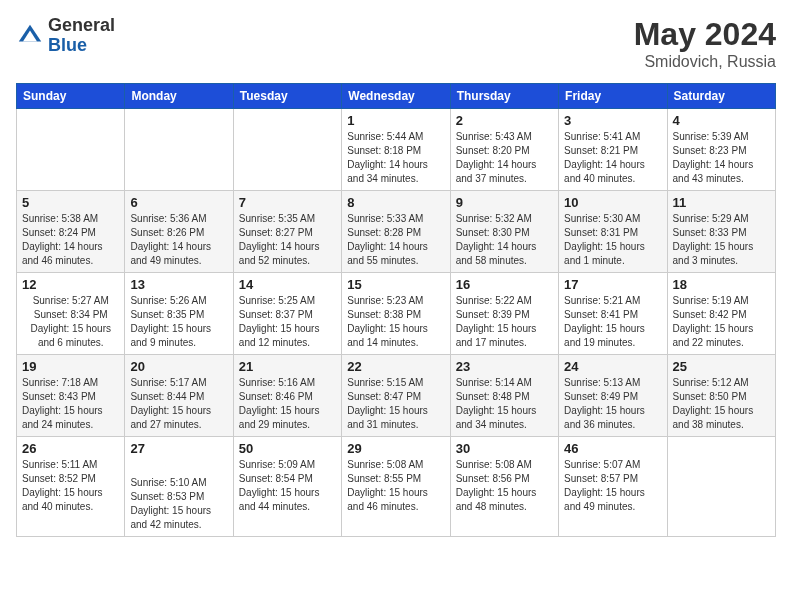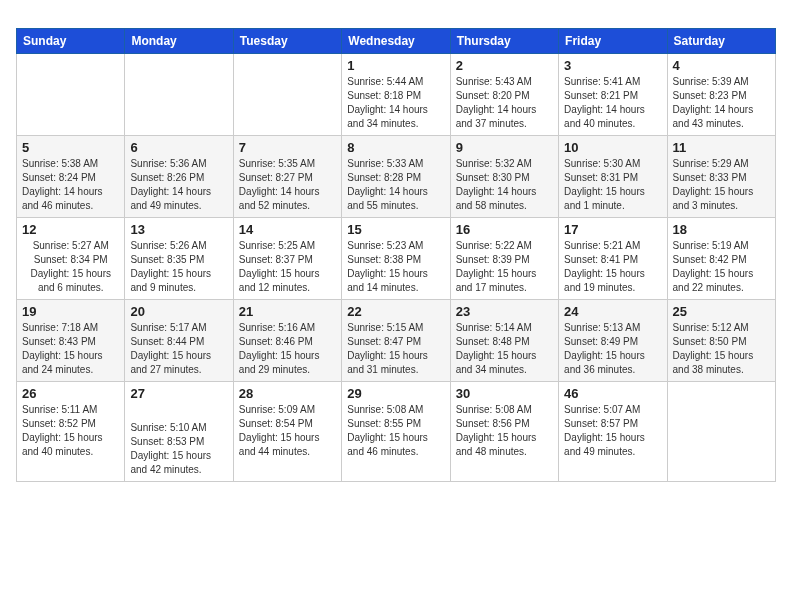--- a/index.html
+++ b/index.html
@@ -83,20 +83,34 @@
       font-size: 10px;
     }
     .empty-cell {
       background: #fff !important;
     }
   </style>
 </head>
 <body>
 
 <div class="header">
+  <div class="logo">
+    <svg class="logo-icon" viewBox="0 0 40 40">
+      <polygon points="20,4 36,28 4,28" fill="#1a5fa8"></polygon>
+      <polygon points="20,12 30,28 10,28" fill="#fff"></polygon>
+    </svg>
+    <div class="logo-text">
+      <span class="logo-general">General</span>
+      <span class="logo-blue">Blue</span>
+    </div>
+  </div>
+  <div class="title-block">
+    <div class="month-title">May 2024</div>
+    <div class="location-title">Smidovich, Russia</div>
+  </div>
 </div>
 
 <table class="calendar">
   <thead>
     <tr>
     <th>Sunday</th>
         <th>Monday</th>
         <th>Tuesday</th>
         <th>Wednesday</th>
         <th>Thursday</th>
@@ -273,21 +287,21 @@
 Sunset: 8:52 PM
 Daylight: 15 hours and 40 minutes.</div>
         </td>
         <td>
           <div class="day-number">27</div>
           <div class="day-info" style="white-space: pre-line; margin-top: 20px;">Sunrise: 5:10 AM
 Sunset: 8:53 PM
 Daylight: 15 hours and 42 minutes.</div>
         </td>
         <td>
-          <div class="day-number">28</div>
+          <div class="day-number">50</div>
           <div class="day-info" style="white-space: pre-line;">Sunrise: 5:09 AM
 Sunset: 8:54 PM
 Daylight: 15 hours and 44 minutes.</div>
         </td>
         <td>
           <div class="day-number">29</div>
           <div class="day-info" style="white-space: pre-line;">Sunrise: 5:08 AM
 Sunset: 8:55 PM
 Daylight: 15 hours and 46 minutes.</div>
         </td>

